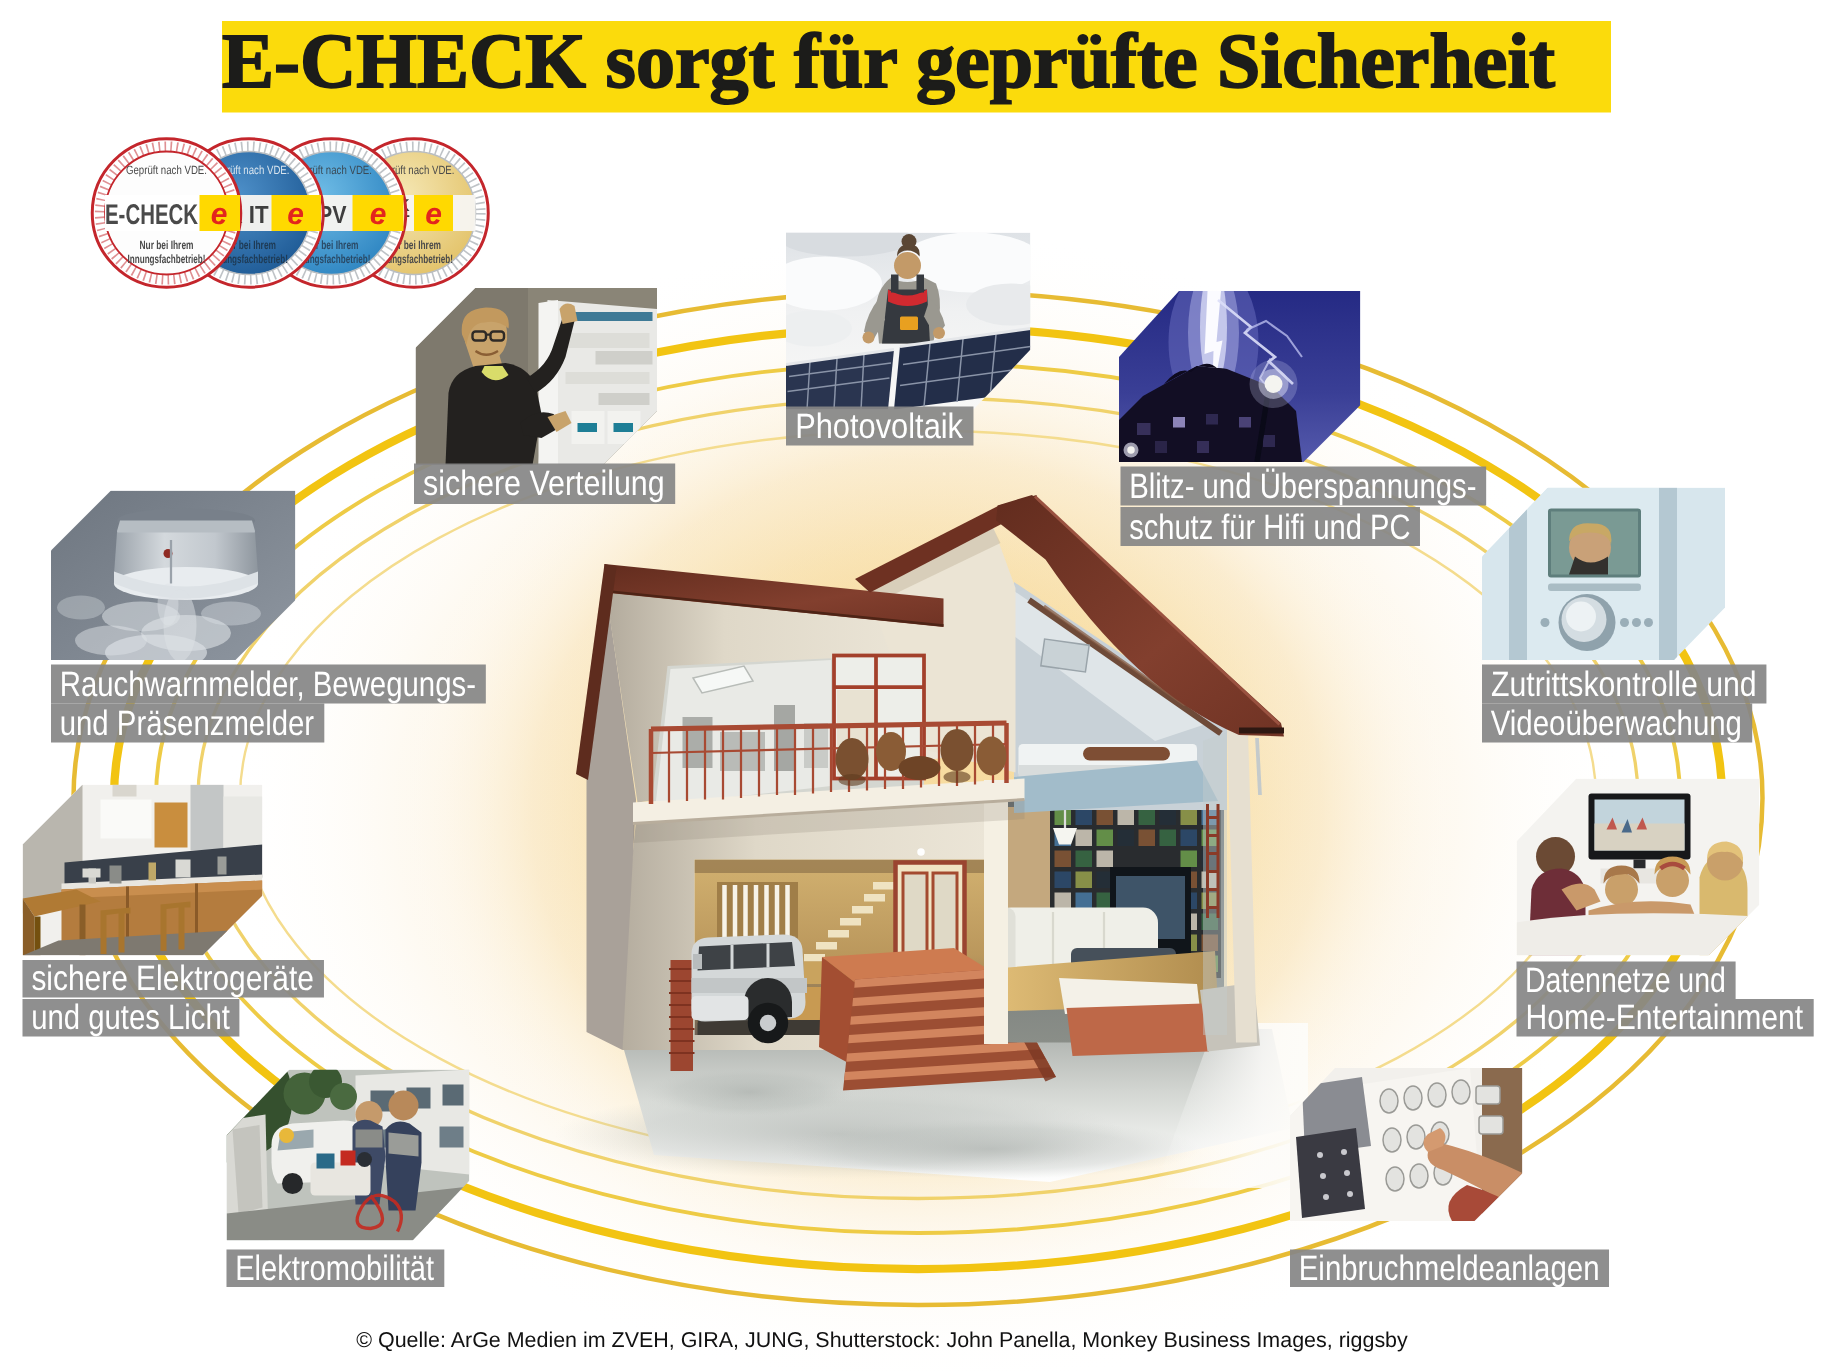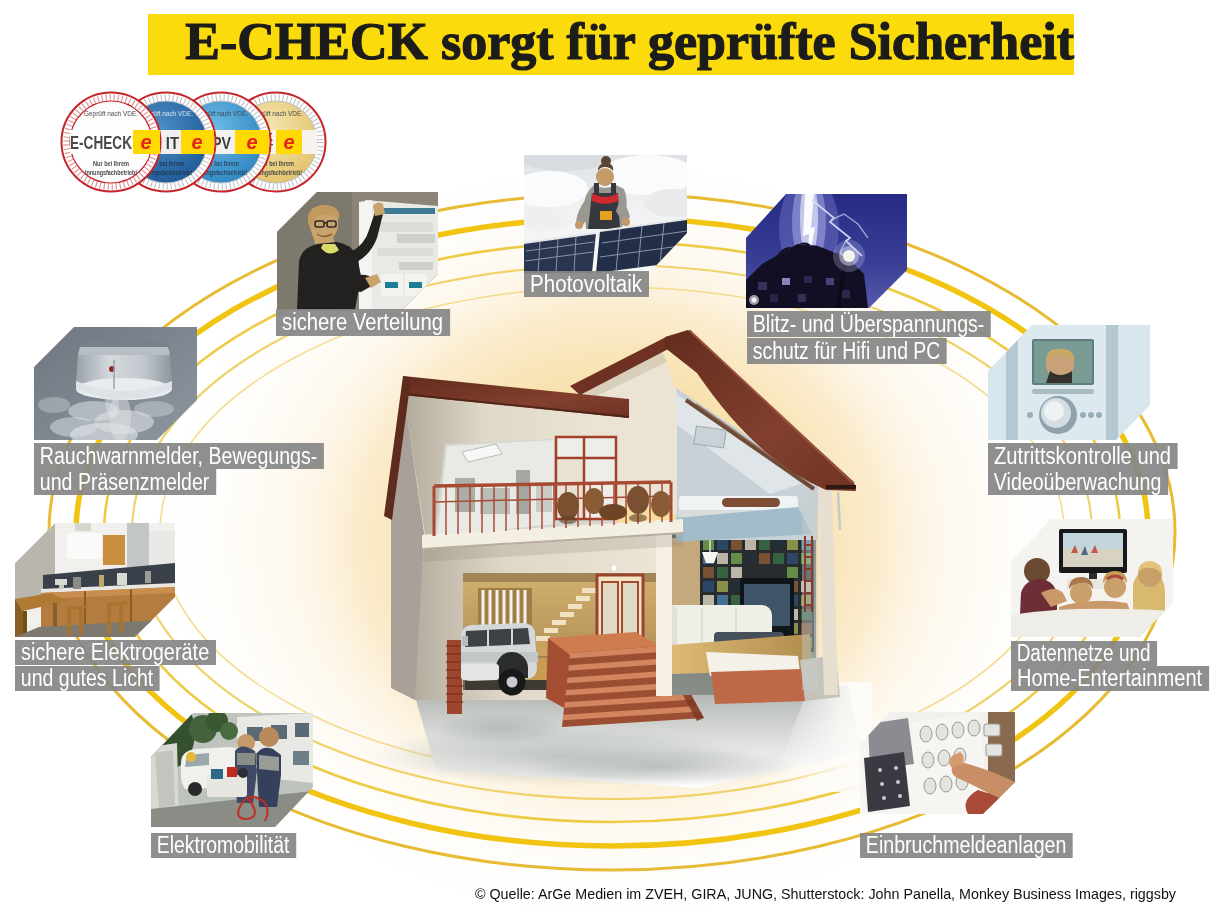--- a/index.html
+++ b/index.html
@@ -1,21 +1,21 @@
 <!DOCTYPE html>
 <html><head>
 <meta charset="utf-8">
 <style>
 html,body{margin:0;padding:0}
 body{width:1220px;height:914px;position:relative;overflow:hidden;background:#fff;font-family:"Liberation Sans",sans-serif}
 .abs{position:absolute}
 .label{position:absolute;background:rgba(134,134,134,.93);color:#fff;font-size:23.5px;line-height:26px;height:26px;padding:0 8px 0 7px;white-space:nowrap;z-index:30;transform-origin:left top}
 #title{position:absolute;left:148px;top:14px;width:926px;height:61px;background:#FBDB0C;z-index:40;
- font-family:"Liberation Serif",serif;font-weight:bold;color:#1c1c1a;font-size:52px;line-height:56px;text-align:right;white-space:nowrap;-webkit-text-stroke:1.2px #1c1c1a}
-#copyright{position:absolute;left:0;top:886px;width:1176px;text-align:right;font-size:14.3px;color:#111;z-index:40}
+ font-family:"Liberation Serif",serif;font-weight:bold;color:#1c1c1a;font-size:52px;line-height:56px;text-align:left;white-space:nowrap;-webkit-text-stroke:1.2px #1c1c1a}
+#copyright{position:absolute;left:0;top:886px;width:1176px;text-align:center;font-size:14.3px;color:#111;z-index:40}
 </style>
 </head>
 <body>
 
 <svg class="abs" style="left:0;top:0;z-index:1" width="1220" height="914" viewBox="0 0 1220 914">
 <defs>
 <radialGradient id="glow" cx="50%" cy="50%" r="50%">
  <stop offset="0%" stop-color="#F7DB9E"></stop>
  <stop offset="45%" stop-color="#F8DFA8"></stop>
  <stop offset="75%" stop-color="#FBEDD2" stop-opacity="0.85"></stop>

